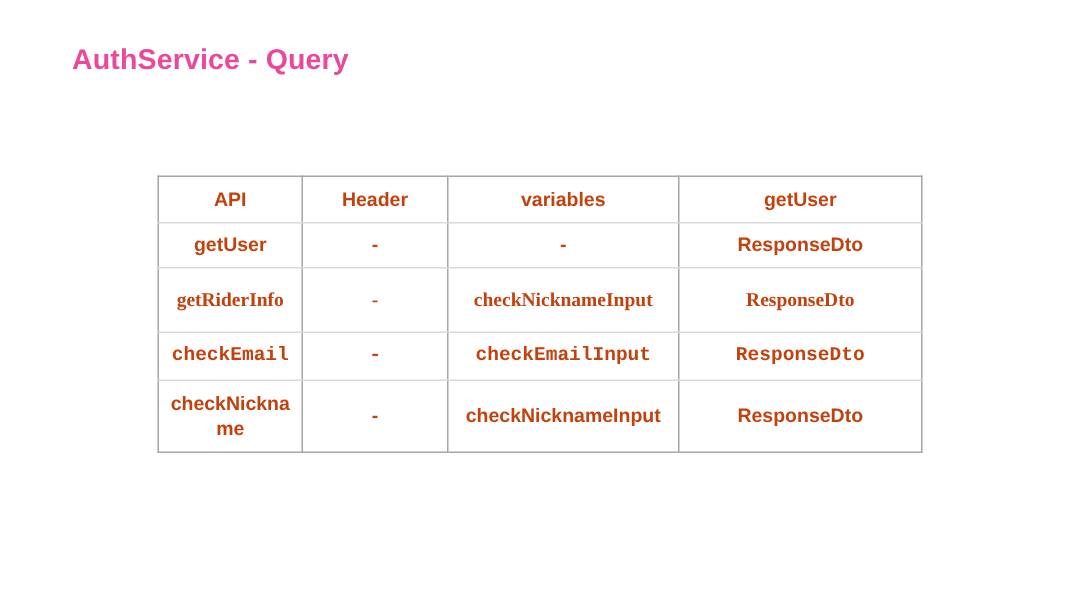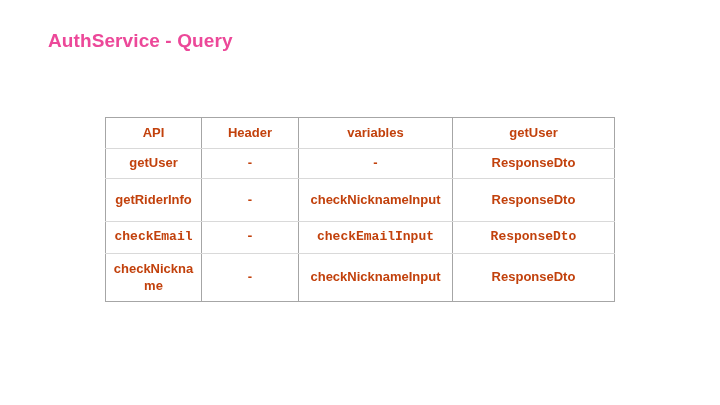--- a/index.html
+++ b/index.html
@@ -51,21 +51,21 @@
     vertical-align: middle;
     padding: 2px 6px;
     line-height: 1.3;
     background: #ffffff;
   }
   .api-table thead th { border-top-color: #a6a6a6; }
   .api-table tbody tr:last-child td { border-bottom-color: #a6a6a6; }
   .api-table td:first-child { word-break: break-all; }
   .api-table tr.rh  { height: 31px; }
   .api-table tr.r0  { height: 30px; }
-  .api-table tr.r1  { height: 43px; }
+  .api-table tr.r1  { height: 43px; font-family: Liberation Serif, serif; }
   .api-table tr.r2  { height: 32px; font-family: Liberation Mono, monospace; }
   .api-table tr.r3  { height: 48px; }
 </style>
 </head>
 <body>
 
 <div class="slide">
 
   <div class="slide-title">AuthService - Query</div>
 

